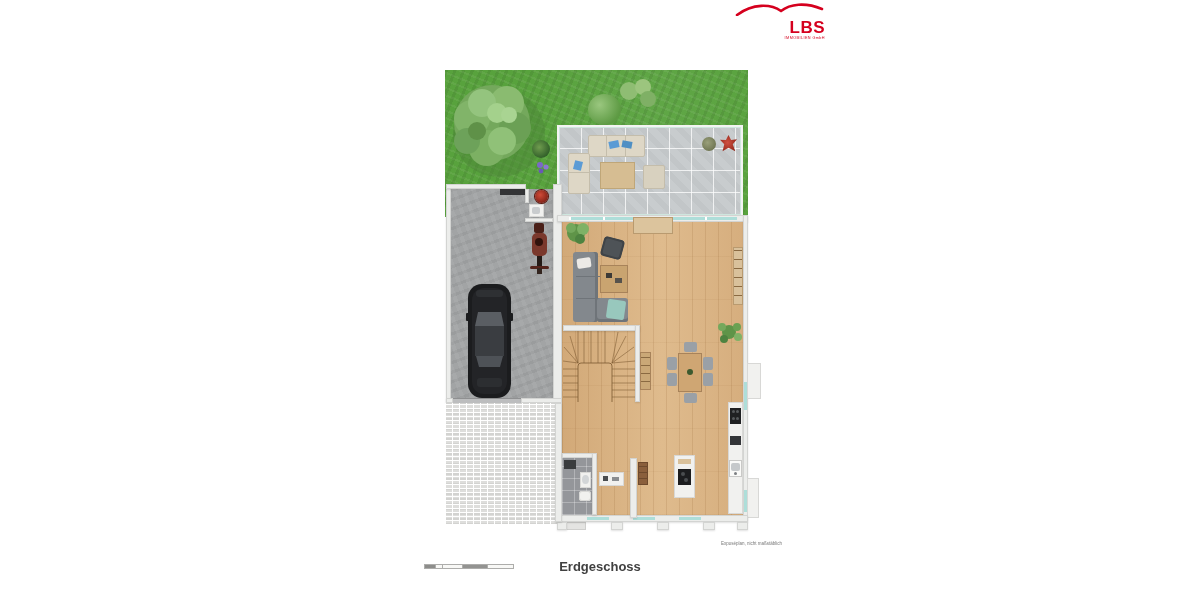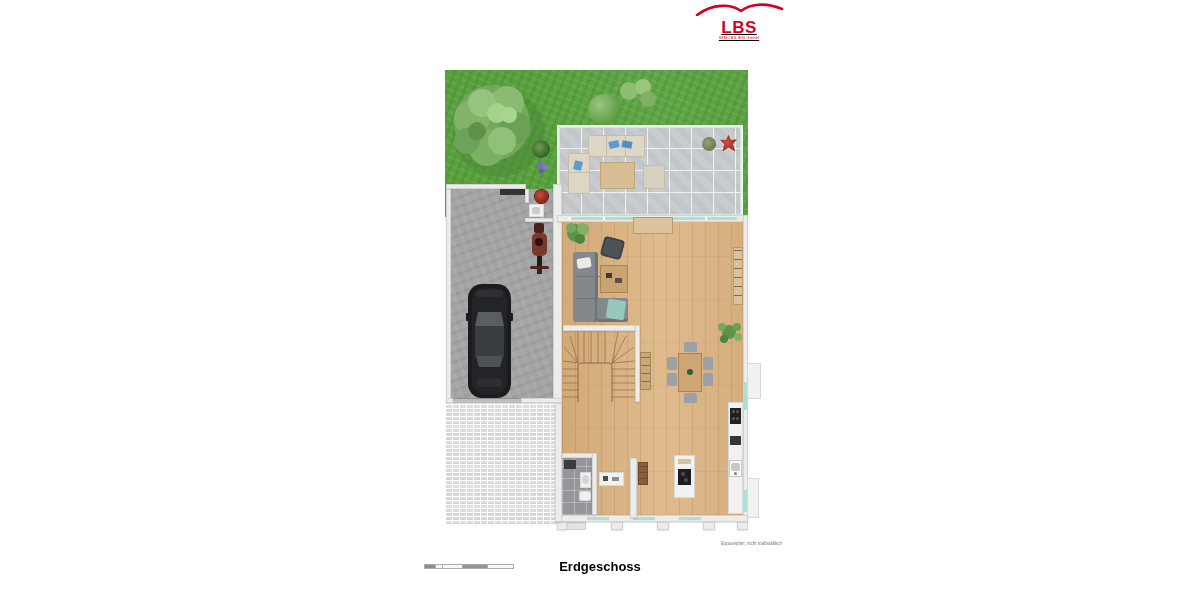--- a/index.html
+++ b/index.html
@@ -35,24 +35,24 @@
       repeating-linear-gradient(0deg, rgba(0,0,0,.05) 0 2px, transparent 2px 5px);}
   .graytile{background-color:#94969a;
     background-image:
       repeating-linear-gradient(0deg, rgba(255,255,255,.28) 0 1px, transparent 1px 12px),
       repeating-linear-gradient(90deg, rgba(255,255,255,.28) 0 1px, transparent 1px 12px);}
   .wall{background:#ecedeb;box-shadow:inset 0 0 0 1px #d3d4d2, 0 1px 2px rgba(0,0,0,.12);}
   .glass{background:#aeded9;}
   .whitebox{background:#f1f1ef;box-shadow:inset 0 0 0 1px #d8d8d6;}
 
   
-  .logo{left:693px;top:2px;width:92px;height:36px;text-align:center;text-decoration:underline;}
+  .logo{left:733px;top:2px;width:92px;height:36px;text-align:right;}
   .logo-text{color:#d5001e;font-weight:800;font-size:17px;line-height:15px;letter-spacing:.5px;}
   .logo-sub{color:#d5001e;font-size:3.8px;letter-spacing:.4px;margin-top:1px;}
-  .title{left:0;top:559px;width:1200px;text-align:center;font-size:13px;font-weight:700;color:#000000;}
+  .title{left:0;top:559px;width:1200px;text-align:center;font-size:13px;font-weight:700;color:#404040;}
   .disclaimer{left:721px;top:541px;font-size:4.5px;color:#777;}
   .scalebar{left:425px;top:564px;width:94px;height:5px;display:flex;}
   .scalebar div{height:100%;box-sizing:border-box;border:1px solid #adadab;margin-left:-1px;}
 </style>
 </head>
 <body>
 
 <div class="canvas">
 
   <div class="abs logo">

